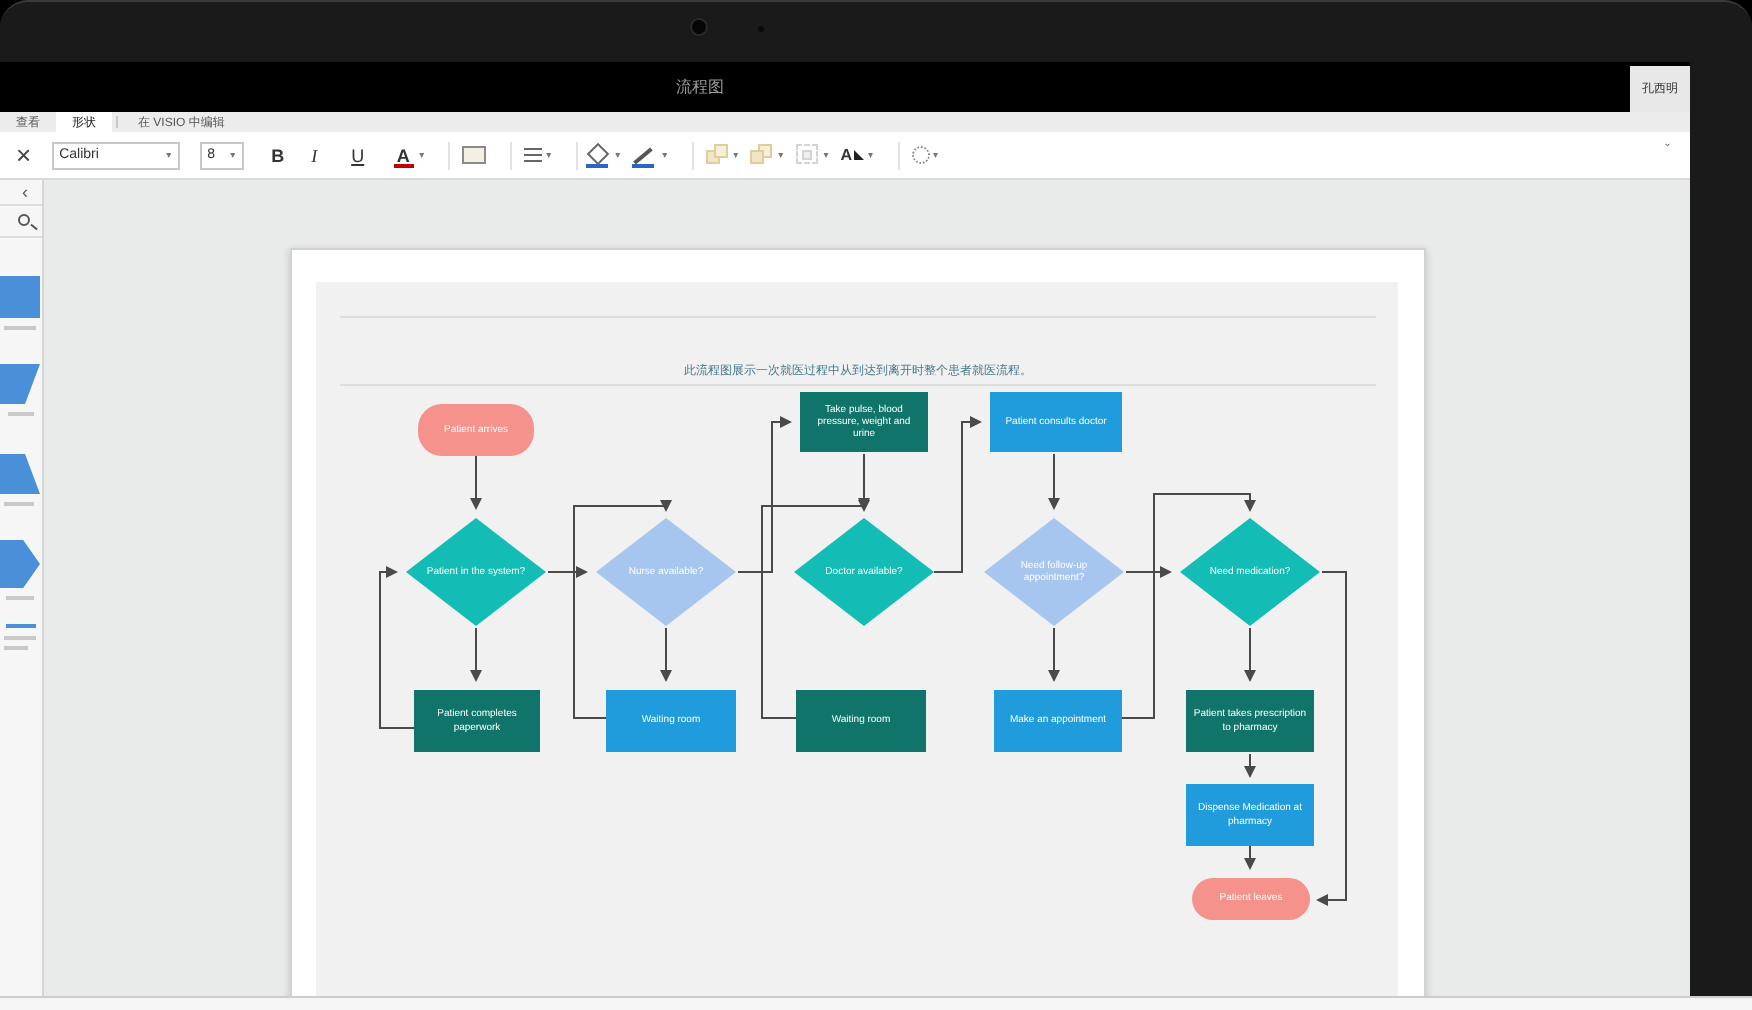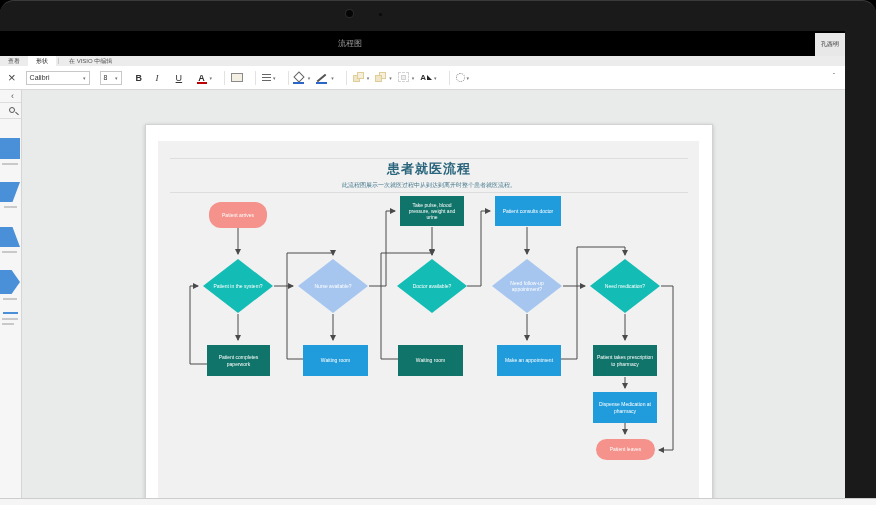--- a/index.html
+++ b/index.html
@@ -198,21 +198,20 @@
         <div class="thumb t5"></div>
         <div class="lblbar" style="left:2px;top:228px;width:16px"></div>
         <div class="lblbar" style="left:2px;top:233px;width:12px"></div>
       </div>
     </div>
 
     <div class="page"></div>
     <div class="panel-bg"></div>
     <div class="rule rule1"></div>
     <div class="rule rule2"></div>
-    <div class="d-title">患者就医流程</div>
     <div class="d-sub">此流程图展示一次就医过程中从到达到离开时整个患者就医流程。</div>
 
     <svg class="wires" width="845" height="467" viewBox="0 30 845 467">
       <defs>
         <marker id="ah" markerWidth="6" markerHeight="6" refX="5" refY="3" orient="auto">
           <path d="M0,0 L6,3 L0,6 z" fill="#4a4a4a"></path>
         </marker>
       </defs>
       <g stroke="#4a4a4a" stroke-width="1" fill="none" marker-end="url(#ah)">
         <path d="M238,227 L238,253"></path>

